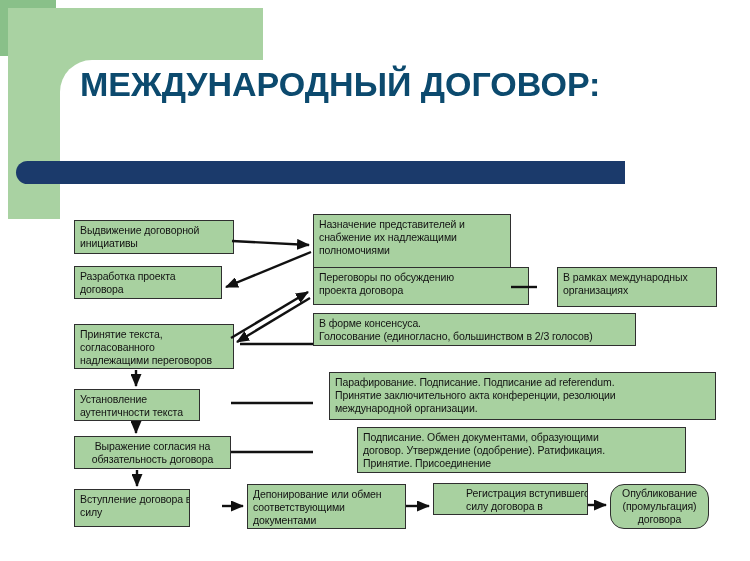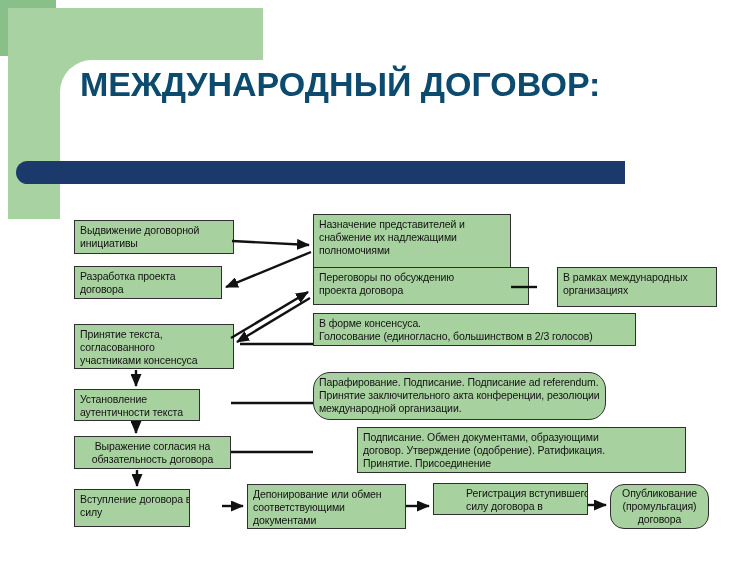--- a/index.html
+++ b/index.html
@@ -36,38 +36,38 @@
   <div class="navy-bar"></div>
 
   <h1 class="title"><span>МЕЖДУНАРОДНЫЙ ДОГОВОР:</span><br></h1>
 
   <div class="node" style="left:74px;top:220px;width:160px;height:34px;">Выдвижение договорной
 инициативы</div>
   <div class="node" style="left:74px;top:266px;width:148px;height:33px;">Разработка проекта
 договора</div>
   <div class="node" style="left:74px;top:324px;width:160px;height:45px;">Принятие текста,
 согласованного
-участниками консенсуса</div>
+надлежащими переговоров</div>
   <div class="node" style="left:74px;top:389px;width:126px;height:32px;">Установление
 аутентичности текста</div>
   <div class="node" style="left:74px;top:436px;width:157px;height:33px;text-align:center;">Выражение согласия на
 обязательность договора</div>
   <div class="node" style="left:74px;top:489px;width:116px;height:38px;">Вступление договора в
 силу</div>
 
   <div class="node" style="left:313px;top:214px;width:198px;height:56px;">Назначение представителей и
 снабжение их надлежащими
 полномочиями</div>
   <div class="node" style="left:313px;top:267px;width:216px;height:38px;">Переговоры по обсуждению
 проекта договора</div>
   <div class="node" style="left:537px;top:267px;width:160px;height:40px;margin-left:20px;">В рамках международных
 организациях</div>
   <div class="node" style="left:313px;top:313px;width:323px;height:33px;">В форме консенсуса.
 Голосование (единогласно, большинством в 2/3 голосов)</div>
-  <div class="node" style="left:313px;top:372px;width:293px;height:48px;border-radius:17px;">Парафирование. Подписание. Подписание ad referendum.
+  <div class="node" style="left:329px;top:372px;width:387px;height:48px;">Парафирование. Подписание. Подписание ad referendum.
 Принятие заключительного акта конференции, резолюции
 международной организации.</div>
   <div class="node" style="left:313px;top:427px;width:329px;height:46px;margin-left:44px;">Подписание. Обмен документами, образующими
 договор. Утверждение (одобрение). Ратификация.
 Принятие. Присоединение</div>
 
   <div class="node" style="left:247px;top:484px;width:159px;height:45px;">Депонирование или обмен
 соответствующими
 документами</div>
   <div class="node" style="left:433px;top:483px;width:155px;height:32px;padding-left:32px;">Регистрация вступившего в

